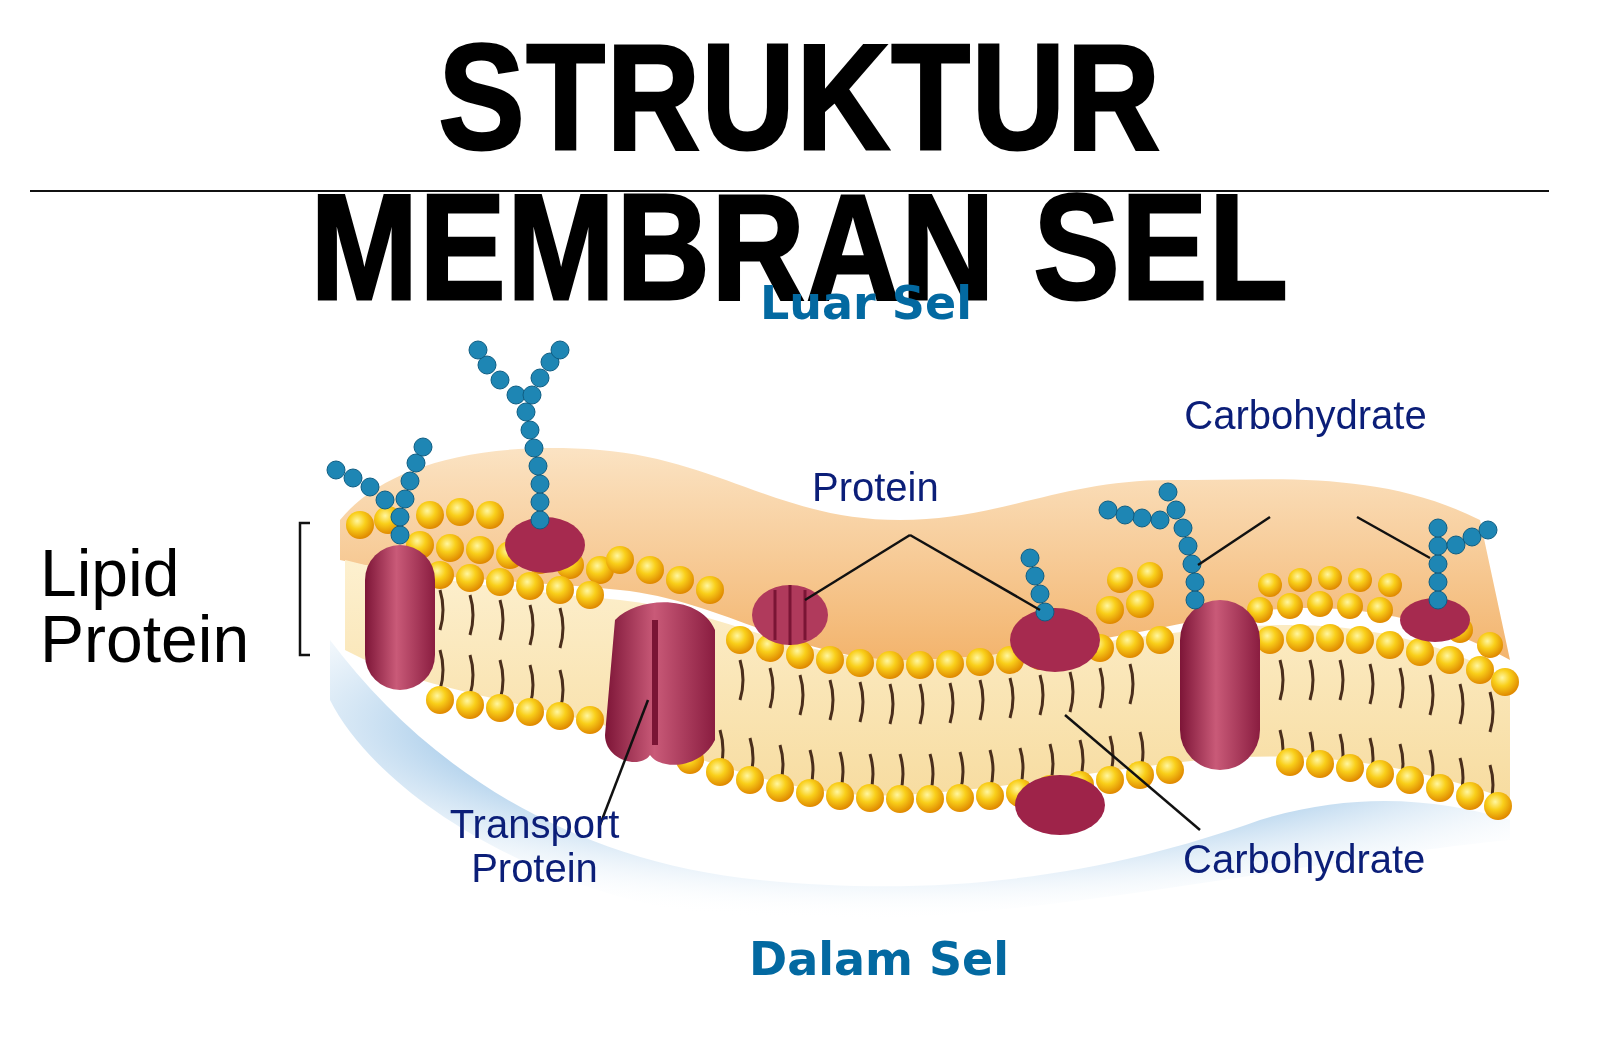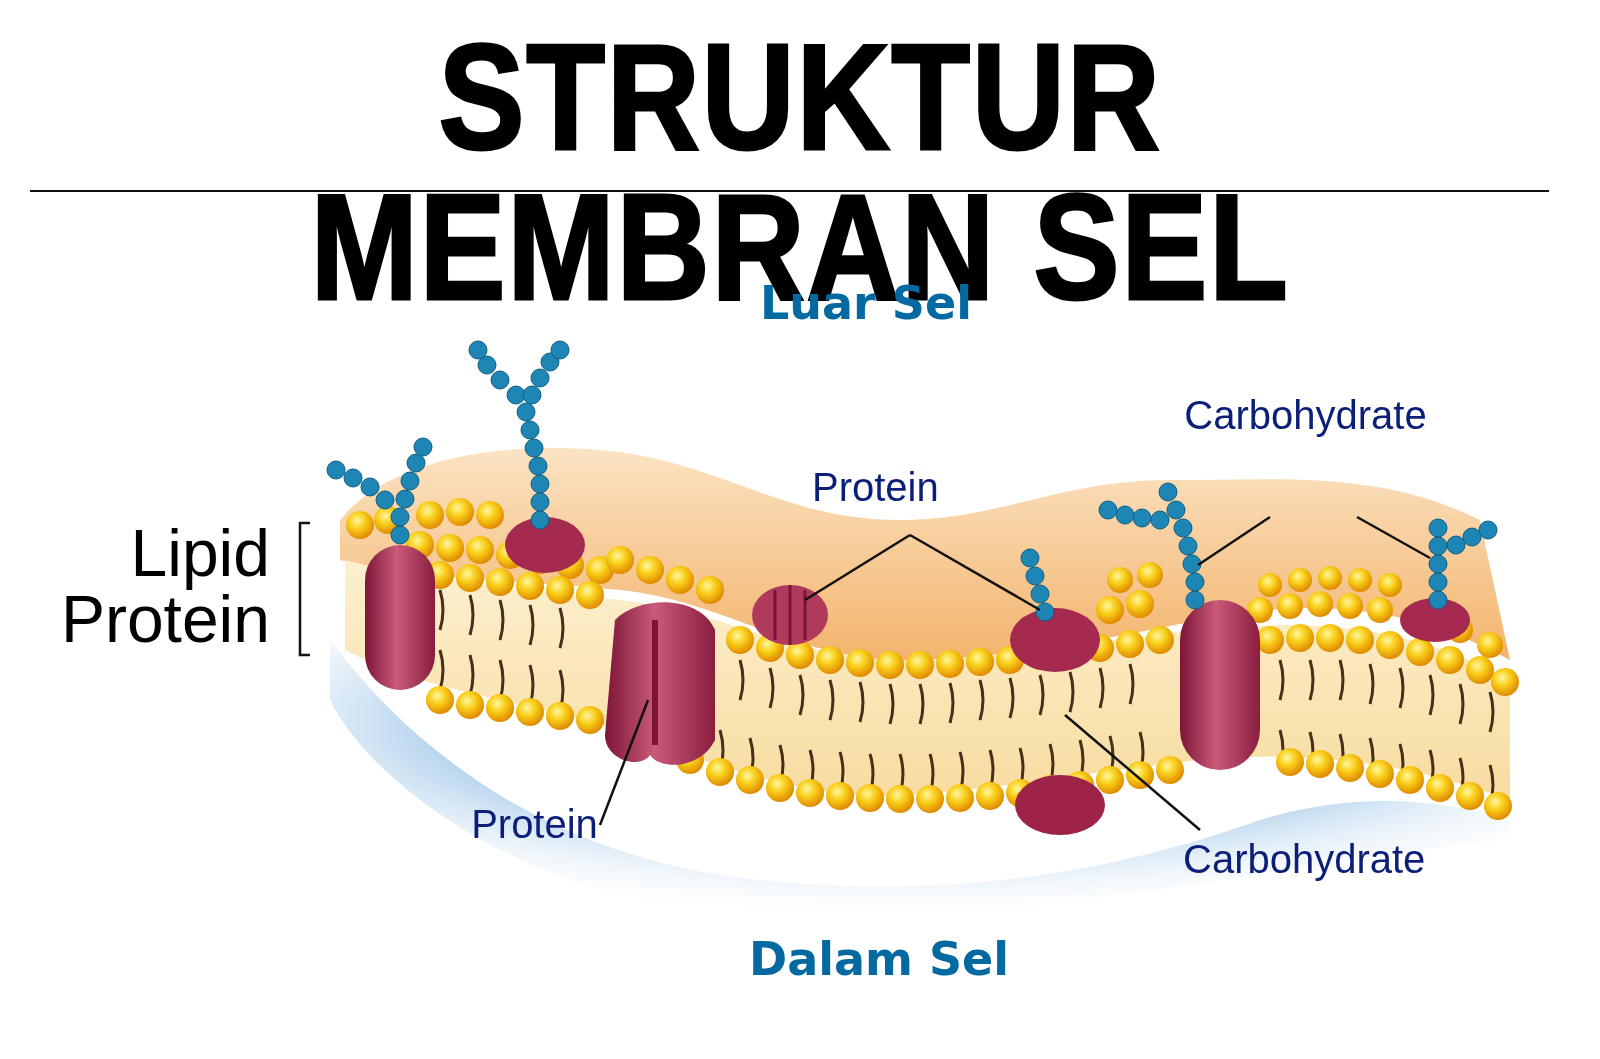--- a/index.html
+++ b/index.html
@@ -2,21 +2,21 @@
 <html><head>
 <meta charset="utf-8">
 <style>
   html, body { margin:0; padding:0; background:#ffffff; }
   body { width:1600px; height:1059px; position:relative; overflow:hidden; font-family:"Liberation Sans", sans-serif; }
   .title { position:absolute; left:0; top:22px; width:1600px; text-align:center; font-family:"Liberation Sans", sans-serif; font-weight:900; font-size:150px; line-height:150px; color:#000; letter-spacing:2px; transform:scaleX(0.86); transform-origin:center; -webkit-text-stroke:3px #000; }
   .rule { position:absolute; left:30px; top:190px; width:1519px; height:2px; background:#111; }
   .lbl { position:absolute; white-space:nowrap; }
   .blue { color:#0b1e78; font-family:"Liberation Sans", sans-serif; font-size:40px; line-height:44px; text-align:center; }
   .black-bold { font-family:"DejaVu Sans", sans-serif; font-weight:bold; font-size:46px; color:#0369a1; }
-  .lipid { font-family:"Liberation Sans", sans-serif; font-size:66px; line-height:66px; color:#000; text-align:right; }
+  .lipid { font-family:"Liberation Sans", sans-serif; font-size:66px; line-height:66px; color:#000; text-align:left;margin-top:20px; }
   svg.diagram { position:absolute; left:0; top:0; }
 </style>
 </head>
 <body>
 
 <div class="title">STRUKTUR MEMBRAN SEL</div>
 <div class="rule"></div>
 
 <svg class="diagram" width="1600" height="1059" viewBox="0 0 1600 1059">
   <defs>
@@ -313,16 +313,17 @@
   <div>Protein</div>
 </div>
 
 <div class="lbl blue" style="left:1168px; top:393px; width:275px;">
   <div>Carbohydrate</div>
 </div>
 
 <div class="lbl blue" style="left:812px; top:465px;">Protein</div>
 
 <div class="lbl blue" style="left:437px; top:802px; width:195px;">
+  <div>Transport</div>
   <div>Protein</div>
 </div>
 
 <div class="lbl blue" style="left:1183px; top:837px;">Carbohydrate</div>
 
 </body></html>

